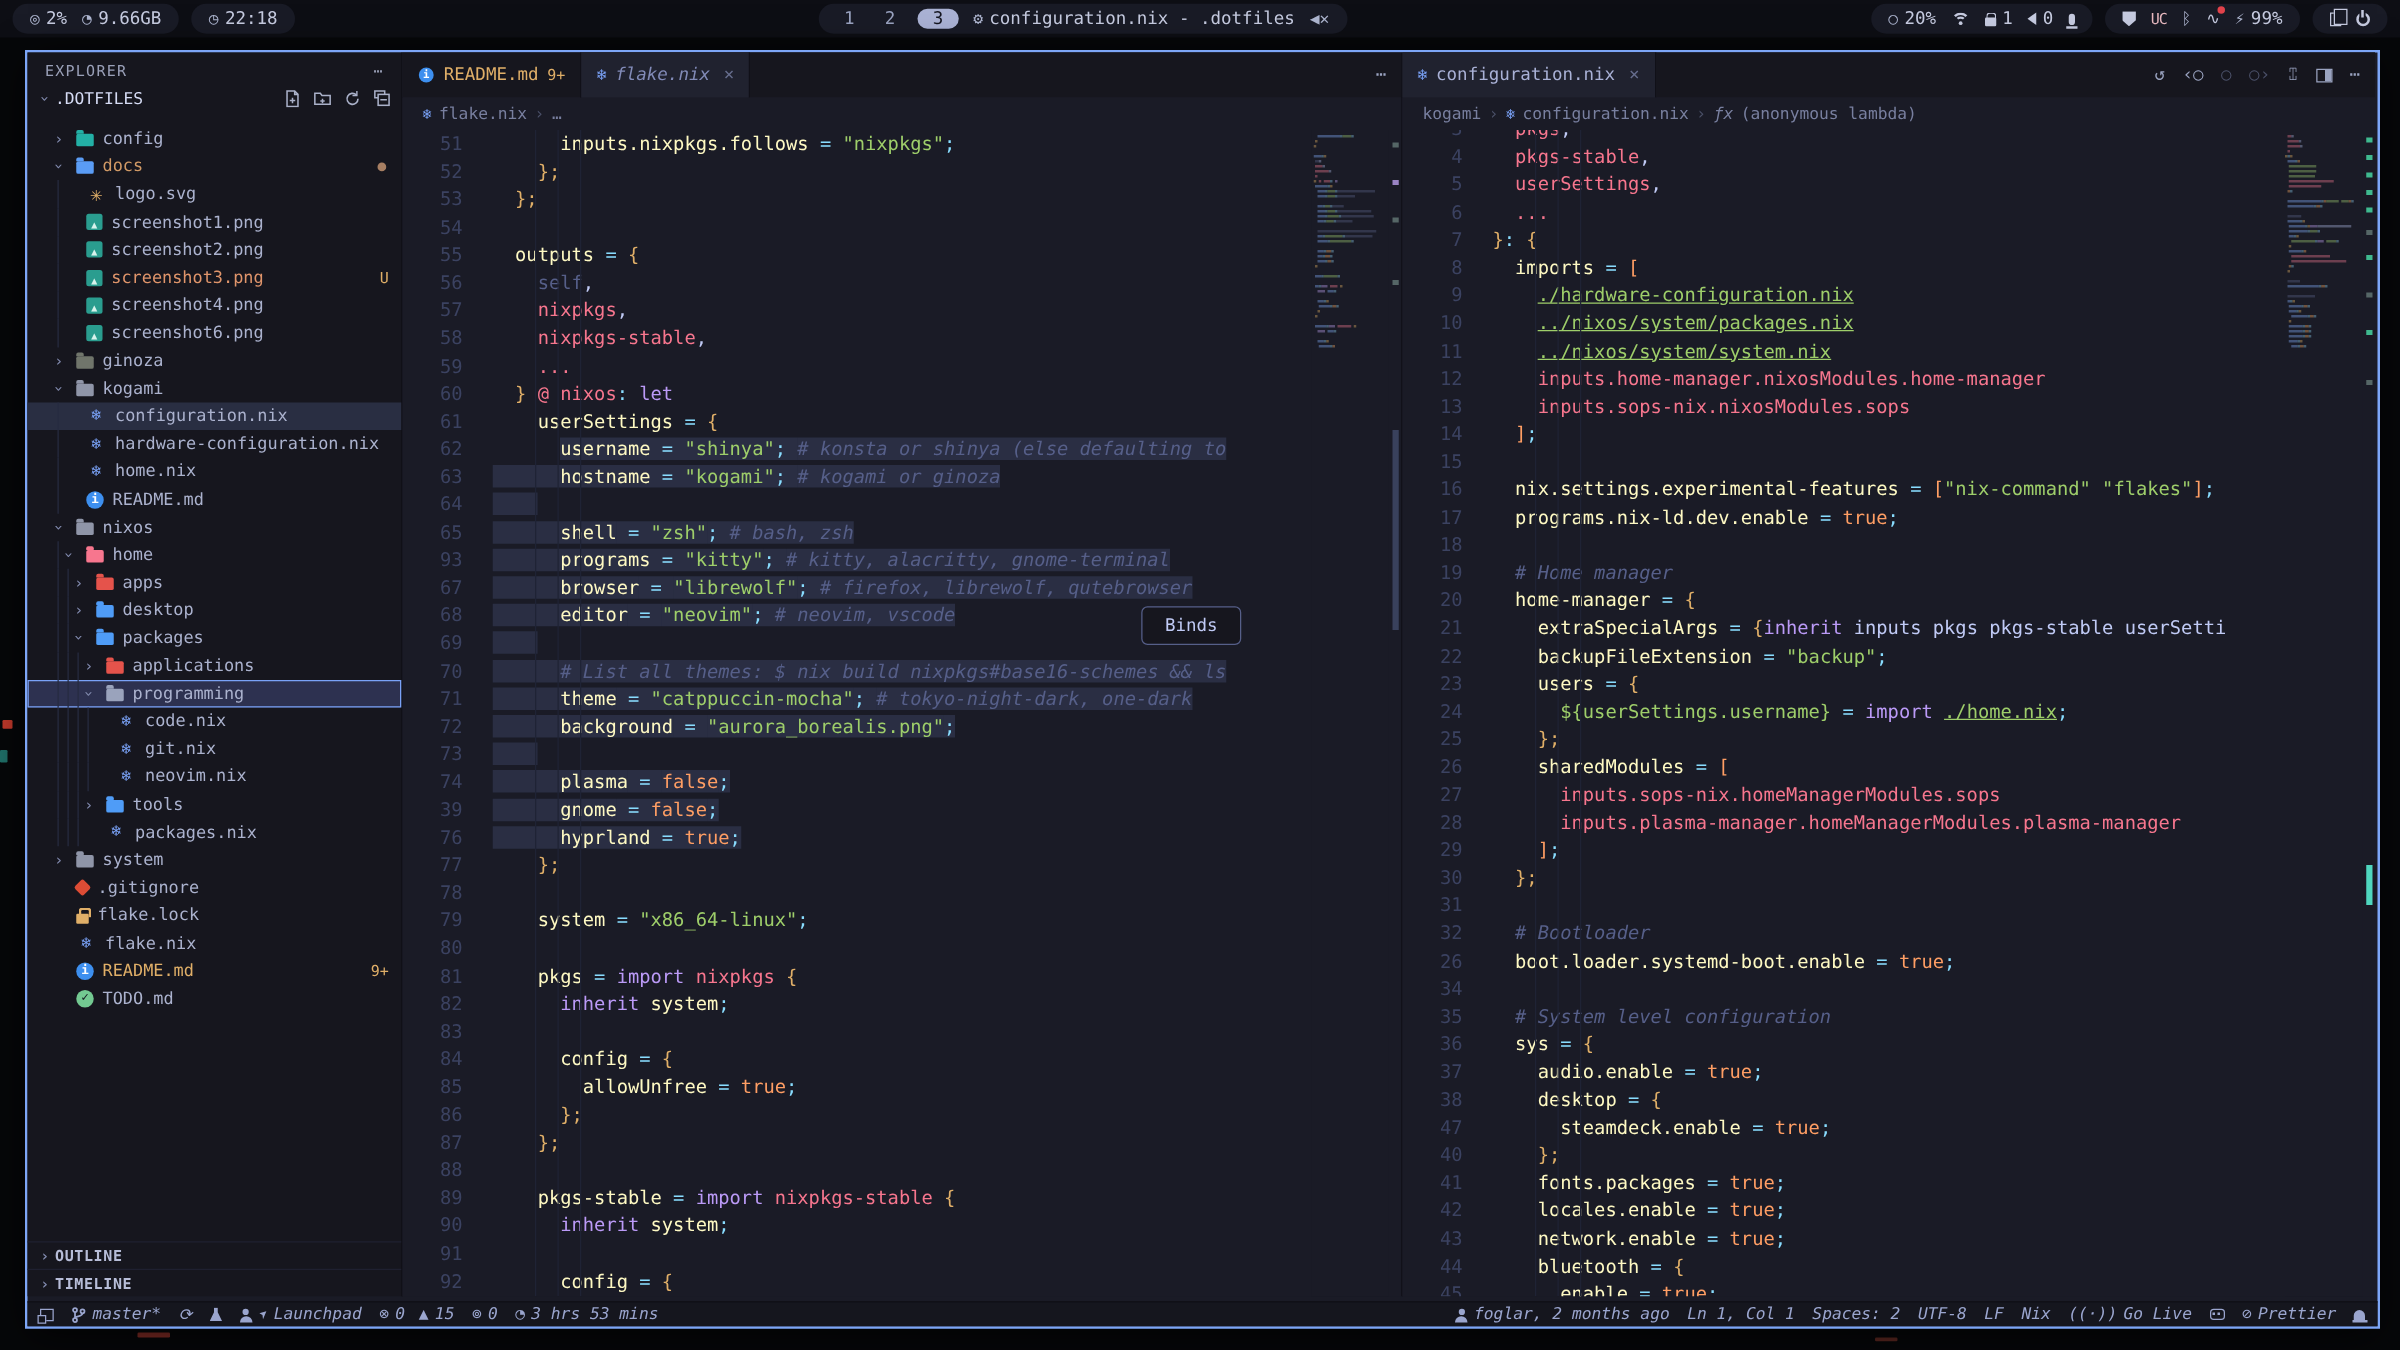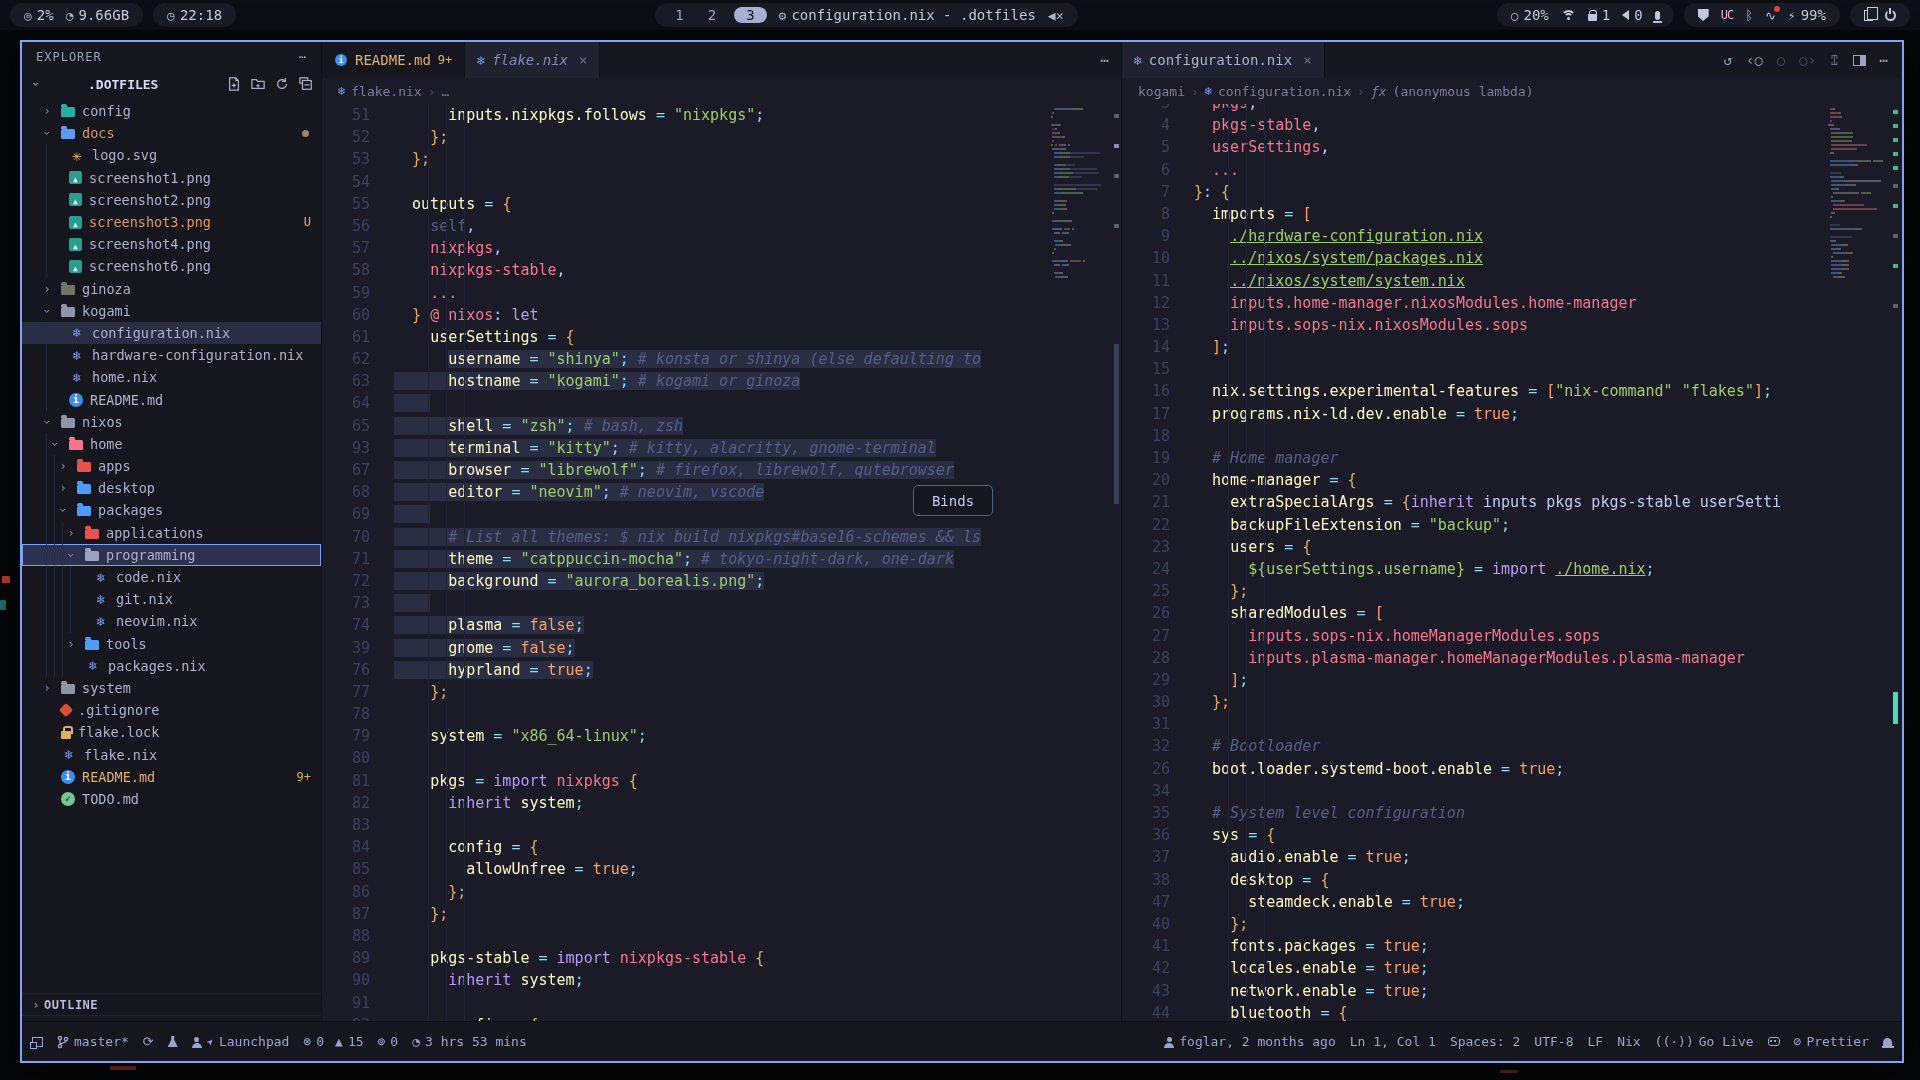--- a/index.html
+++ b/index.html
@@ -45,22 +45,22 @@
 
   
   #vsc { position:absolute; left:22px; top:42px; width:1880px; height:1019px; background:#1a1b26;
     box-shadow:0 0 0 2px #7da6f7, 0 6px 30px rgba(0,0,0,.7); }
 
   
   #sidebar { position:absolute; left:0; top:0; width:300px; height:995px; background:#16161e;
     border-right:1px solid #0f0f16; color:#a9b1d6; }
   #sb-title { height:30px; display:flex; align-items:center; justify-content:space-between;
     padding:0 14px; font-size:12px; color:#9aa0b8; letter-spacing:1px; }
-  #sb-root { height:24px; display:flex; align-items:center; padding:0 8px 0 6px; font-size:13px;
-    color:#d6dcf5; font-weight:bold;gap:44px; }
+  #sb-root { height:24px; display:flex; align-items:flex-start; padding:0 8px 0 6px; font-size:13px;
+    color:#d6dcf5; font-weight:normal; }
   #sb-root .acts { margin-left:auto; display:flex; gap:10px; align-items:center; }
   #sb-root .acts svg { display:block; }
   .chev { color:#8089ad; width:16px; display:inline-block; text-align:center; flex:none; font-size:12px; }
   .chev.open { transform:rotate(90deg); }
   #tree { position:absolute; top:58px; left:0; right:0; }
   .trow { position:relative; height:22.2px; display:flex; align-items:center; font-size:13.5px;
     color:#abb2ce; white-space:nowrap; }
   .trow .lbl { margin-left:7px; }
   .trow .badge { position:absolute; right:10px; font-size:12px; color:#e0af68; }
   .trow .dotb { position:absolute; right:12px; width:7px; height:7px; border-radius:50%; background:#a77f63; }
@@ -126,23 +126,23 @@
   .mm-row i { height:2px; display:block; opacity:.5; }
   .ruler { position:absolute; top:0; right:0; width:9px; bottom:0; }
   .rmark { position:absolute; right:2px; width:5px; }
 
   
   #binds-tip { position:absolute; left:913px; top:485px; width:80px; height:31px; background:#16161e;
     border:1px solid #565f89; border-radius:5px; color:#c0caf5; font-size:14px;
     display:flex; align-items:center; justify-content:center; z-index:5; }
 
   
-  #statusbar { position:absolute; left:0; bottom:0; width:100%; height:40px; background:#15161e;
+  #statusbar { position:absolute; left:0; bottom:0; width:100%; height:20px; background:#15161e;
     border-top:1px solid #0f0f16; display:flex; align-items:flex-start; justify-content:space-between;
-    padding:0 10px; font-size:13px; color:#9aa5ce; }
+    padding:0 10px; font-size:13px; color:#9aa5ce;font-style:italic; }
   .st-side { display:flex; gap:14px; align-items:center; height:100%; }
   .st-item { display:flex; gap:5px; align-items:center; }
   .i-remote { position:relative; width:11px; height:10px; border:1.5px solid #9aa5ce; }
   .i-remote:after { content:""; position:absolute; left:-3px; bottom:-3px; width:5px; height:5px; background:#15161e; border:1.5px solid #9aa5ce; }
   .i-person { position:relative; width:10px; height:5px; background:#9aa5ce; border-radius:5px 5px 0 0; margin-top:7px; }
   .i-person:before { content:""; position:absolute; left:2.5px; top:-6px; width:5px; height:5px; border-radius:50%; background:#9aa5ce; }
   .i-robot { position:relative; width:12px; height:9px; border:1.5px solid #9aa5ce; border-radius:3px; }
   .i-robot:before { content:""; position:absolute; left:1.5px; top:2px; width:2px; height:2px; background:#9aa5ce; box-shadow:4px 0 0 #9aa5ce; }
   .i-bell { position:relative; width:9px; height:8px; background:#9aa5ce; border-radius:5px 5px 0 0; }
   .i-bell:after { content:""; position:absolute; left:-1.5px; bottom:-2px; width:12px; height:2px; background:#9aa5ce; }
@@ -517,21 +517,21 @@
           <div class="cline"><span class="ln">56</span><span class="ct"><span class="pl">    </span><span class="dm">self</span><span class="pl">,</span></span></div>
           <div class="cline"><span class="ln">57</span><span class="ct"><span class="pl">    </span><span class="pk">nixpkgs</span><span class="pl">,</span></span></div>
           <div class="cline"><span class="ln">58</span><span class="ct"><span class="pl">    </span><span class="pk">nixpkgs-stable</span><span class="pl">,</span></span></div>
           <div class="cline"><span class="ln">59</span><span class="ct"><span class="pl">    </span><span class="pk">...</span></span></div>
           <div class="cline"><span class="ln">60</span><span class="ct"><span class="pl">  </span><span class="br">}</span><span class="pl"> </span><span class="pk">@</span><span class="pl"> </span><span class="pk">nixos</span><span class="op">:</span><span class="pl"> </span><span class="kw">let</span></span></div>
           <div class="cline"><span class="ln">61</span><span class="ct"><span class="pl">    </span><span class="bl">userSettings</span><span class="op"> = </span><span class="br">{</span></span></div>
           <div class="cline"><span class="ln">62</span><span class="ct"><span class="pl">      </span><span class="bl sl">username</span><span class="op sl"> = </span><span class="st sl">"shinya"</span><span class="op sl">; </span><span class="cm sl"># konsta or shinya (else defaulting to</span></span></div>
           <div class="cline"><span class="ln">63</span><span class="ct"><span class="pl sl">      </span><span class="bl sl">hostname</span><span class="op sl"> = </span><span class="st sl">"kogami"</span><span class="op sl">; </span><span class="cm sl"># kogami or ginoza</span></span></div>
           <div class="cline"><span class="ln">64</span><span class="ct"><span class="pl sl">    </span></span></div>
           <div class="cline"><span class="ln">65</span><span class="ct"><span class="pl sl">      </span><span class="bl sl">shell</span><span class="op sl"> = </span><span class="st sl">"zsh"</span><span class="op sl">; </span><span class="cm sl"># bash, zsh</span></span></div>
-          <div class="cline"><span class="ln">93</span><span class="ct"><span class="pl sl">      </span><span class="bl sl">terminal</span><span class="op sl"> = </span><span class="st sl">"kitty"</span><span class="op sl">; </span><span class="cm sl"># kitty, alacritty, gnome-terminal</span></span></div>
+          <div class="cline"><span class="ln">93</span><span class="ct"><span class="pl sl">      </span><span class="bl sl">programs</span><span class="op sl"> = </span><span class="st sl">"kitty"</span><span class="op sl">; </span><span class="cm sl"># kitty, alacritty, gnome-terminal</span></span></div>
           <div class="cline"><span class="ln">67</span><span class="ct"><span class="pl sl">      </span><span class="bl sl">browser</span><span class="op sl"> = </span><span class="st sl">"librewolf"</span><span class="op sl">; </span><span class="cm sl"># firefox, librewolf, qutebrowser</span></span></div>
           <div class="cline"><span class="ln">68</span><span class="ct"><span class="pl sl">      </span><span class="bl sl">editor</span><span class="op sl"> = </span><span class="st sl">"neovim"</span><span class="op sl">; </span><span class="cm sl"># neovim, vscode</span></span></div>
           <div class="cline"><span class="ln">69</span><span class="ct"><span class="pl sl">    </span></span></div>
           <div class="cline"><span class="ln">70</span><span class="ct"><span class="pl sl">      </span><span class="cm sl"># List all themes: $ nix build nixpkgs#base16-schemes &amp;&amp; ls</span></span></div>
           <div class="cline"><span class="ln">71</span><span class="ct"><span class="pl sl">      </span><span class="bl sl">theme</span><span class="op sl"> = </span><span class="st sl">"catppuccin-mocha"</span><span class="op sl">; </span><span class="cm sl"># tokyo-night-dark, one-dark</span></span></div>
           <div class="cline"><span class="ln">72</span><span class="ct"><span class="pl sl">      </span><span class="bl sl">background</span><span class="op sl"> = </span><span class="st sl">"aurora_borealis.png"</span><span class="op sl">;</span></span></div>
           <div class="cline"><span class="ln">73</span><span class="ct"><span class="pl sl">    </span></span></div>
           <div class="cline"><span class="ln">74</span><span class="ct"><span class="pl sl">      </span><span class="bl sl">plasma</span><span class="op sl"> = </span><span class="bo sl">false</span><span class="op sl">;</span></span></div>
           <div class="cline"><span class="ln">39</span><span class="ct"><span class="pl sl">      </span><span class="bl sl">gnome</span><span class="op sl"> = </span><span class="bo sl">false</span><span class="op sl">;</span></span></div>
           <div class="cline"><span class="ln">76</span><span class="ct"><span class="pl sl">      </span><span class="bl sl">hyprland</span><span class="op sl"> = </span><span class="bo sl">true</span><span class="op sl">;</span></span></div>

